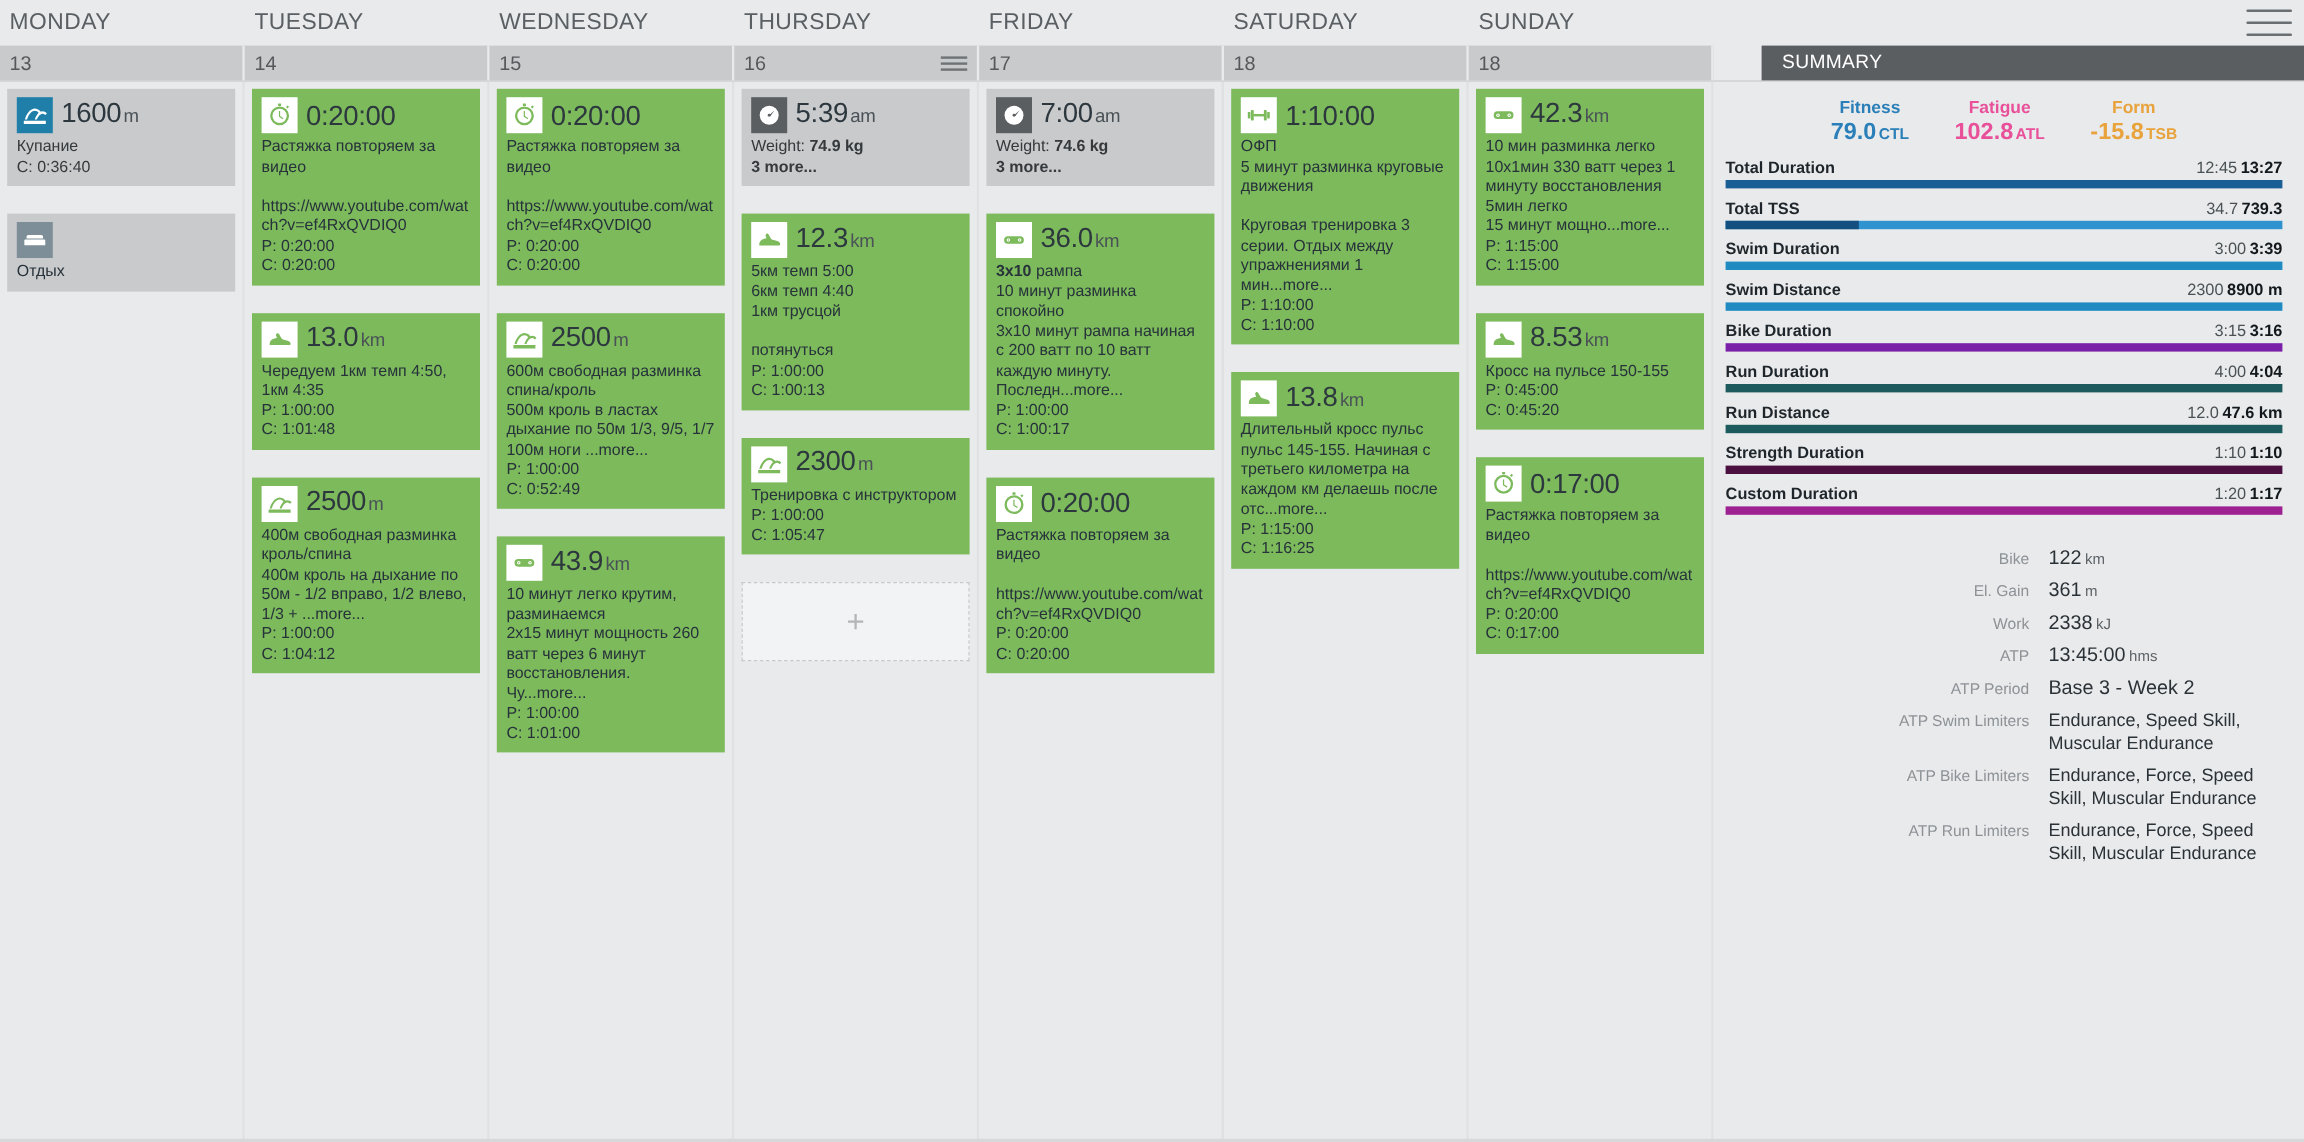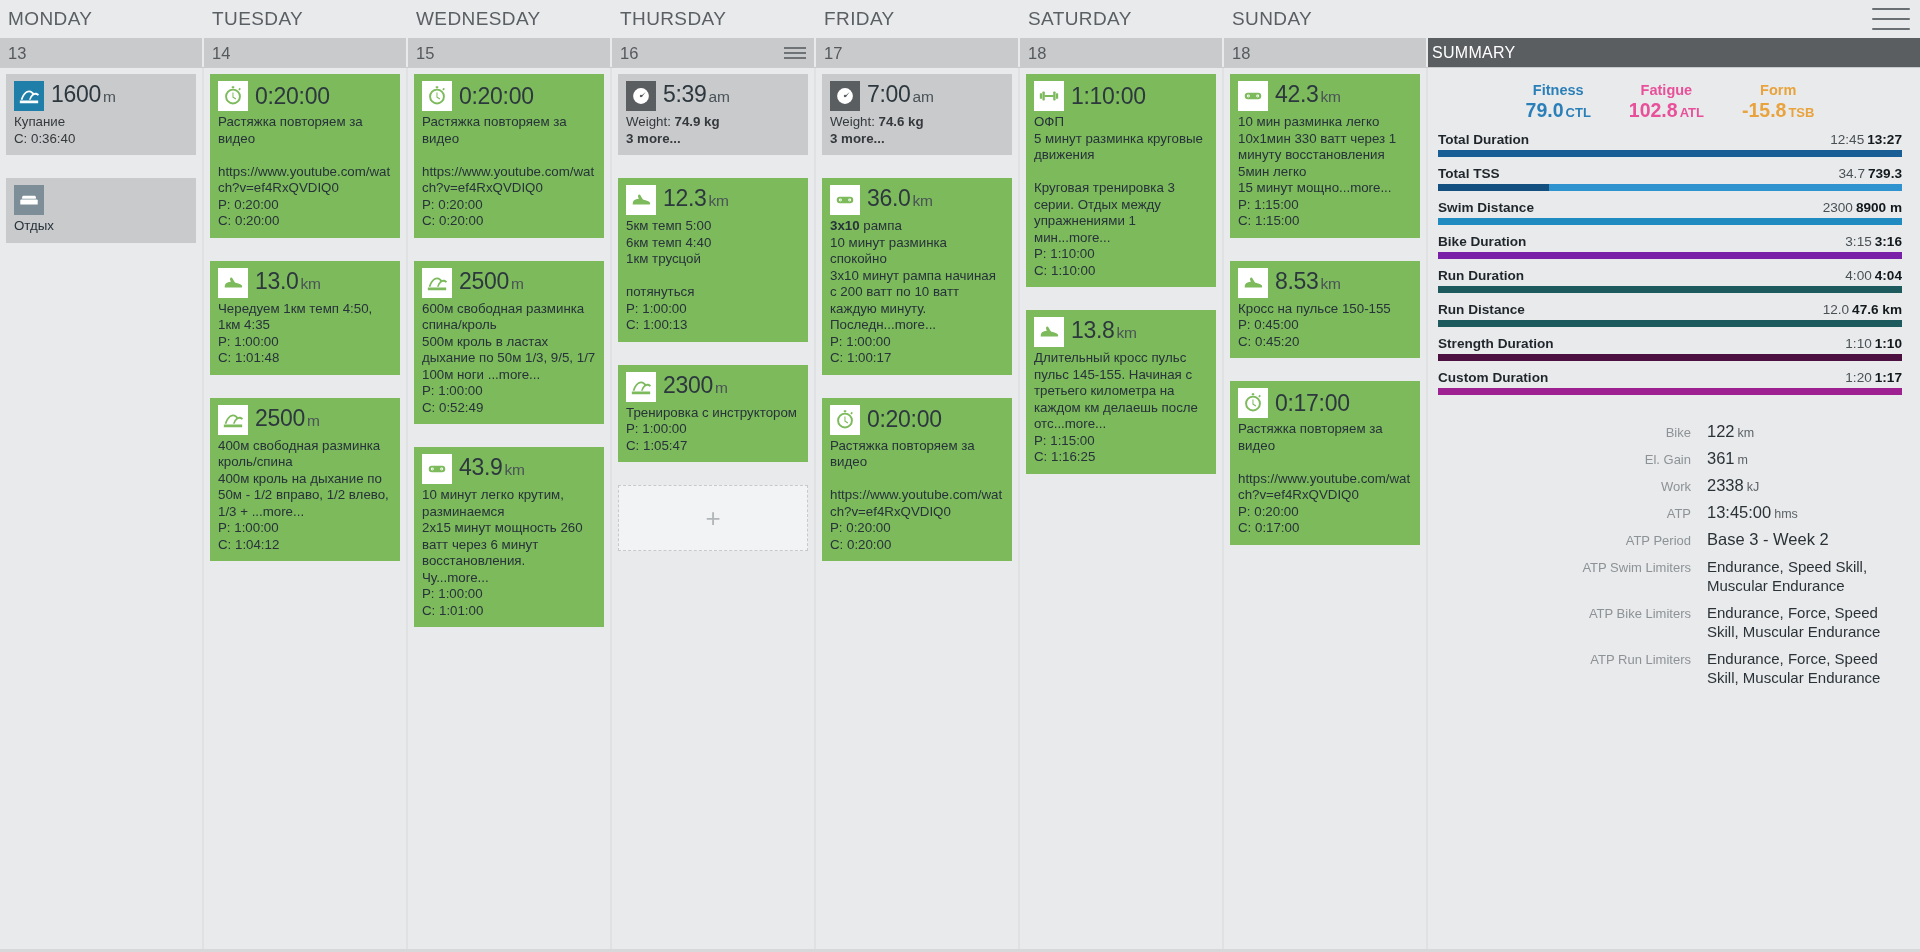--- a/index.html
+++ b/index.html
@@ -37,21 +37,21 @@
     font-size: 16.5px; color: #56595c; line-height: 30px; position: relative;
     border-right: 2px solid #e9eaec; cursor: pointer;
   }
   .datenum .dots {
     position: absolute; right: 8px; top: 9px; width: 22px; height: 12px;
     display: flex; flex-direction: column; justify-content: space-between;
   }
   .datenum .dots i { display: block; height: 2px; background: #6f7376; }
   .summary-tab {
     flex: 1 1 auto; background: #5a5e61; color: #fff; font-size: 16px;
-    line-height: 30px; padding-left: 4px; letter-spacing: .3px;
+    line-height: 30px; padding-left: 17px; letter-spacing: .3px; margin-left: 40px;
   }
 
   
   .board { flex: 1 1 auto; display: flex; overflow: hidden; }
   .daycol {
     width: 204px; flex: 0 0 204px; padding: 6px 6px 0 6px;
     background: #e9eaec; border-right: 2px solid #dfe1e3;
     display: flex; flex-direction: column; gap: 23px;
   }
 
@@ -506,20 +506,29 @@
               <span class="metric-vals"><span class="planned">34.7</span><span class="done">739.3</span></span>
             </div>
             <div class="bar-track">
               <div class="bar-fill" style="width:100%;background:#2f93cf">
                 <div class="bar-fill" style="width:24%;background:#14507f"></div>
               </div>
             </div>
           </div>
           <div class="metric">
             <div class="metric-top">
+              <span class="metric-name">Swim Duration</span>
+              <span class="metric-vals"><span class="planned">3:00</span><span class="done">3:39</span></span>
+            </div>
+            <div class="bar-track">
+              <div class="bar-fill" style="width:100%;background:#1f8bc0"></div>
+            </div>
+          </div>
+          <div class="metric">
+            <div class="metric-top">
               <span class="metric-name">Swim Distance</span>
               <span class="metric-vals"><span class="planned">2300</span><span class="done">8900 m</span></span>
             </div>
             <div class="bar-track">
               <div class="bar-fill" style="width:100%;background:#1f8bc0"></div>
             </div>
           </div>
           <div class="metric">
             <div class="metric-top">
               <span class="metric-name">Bike Duration</span>

